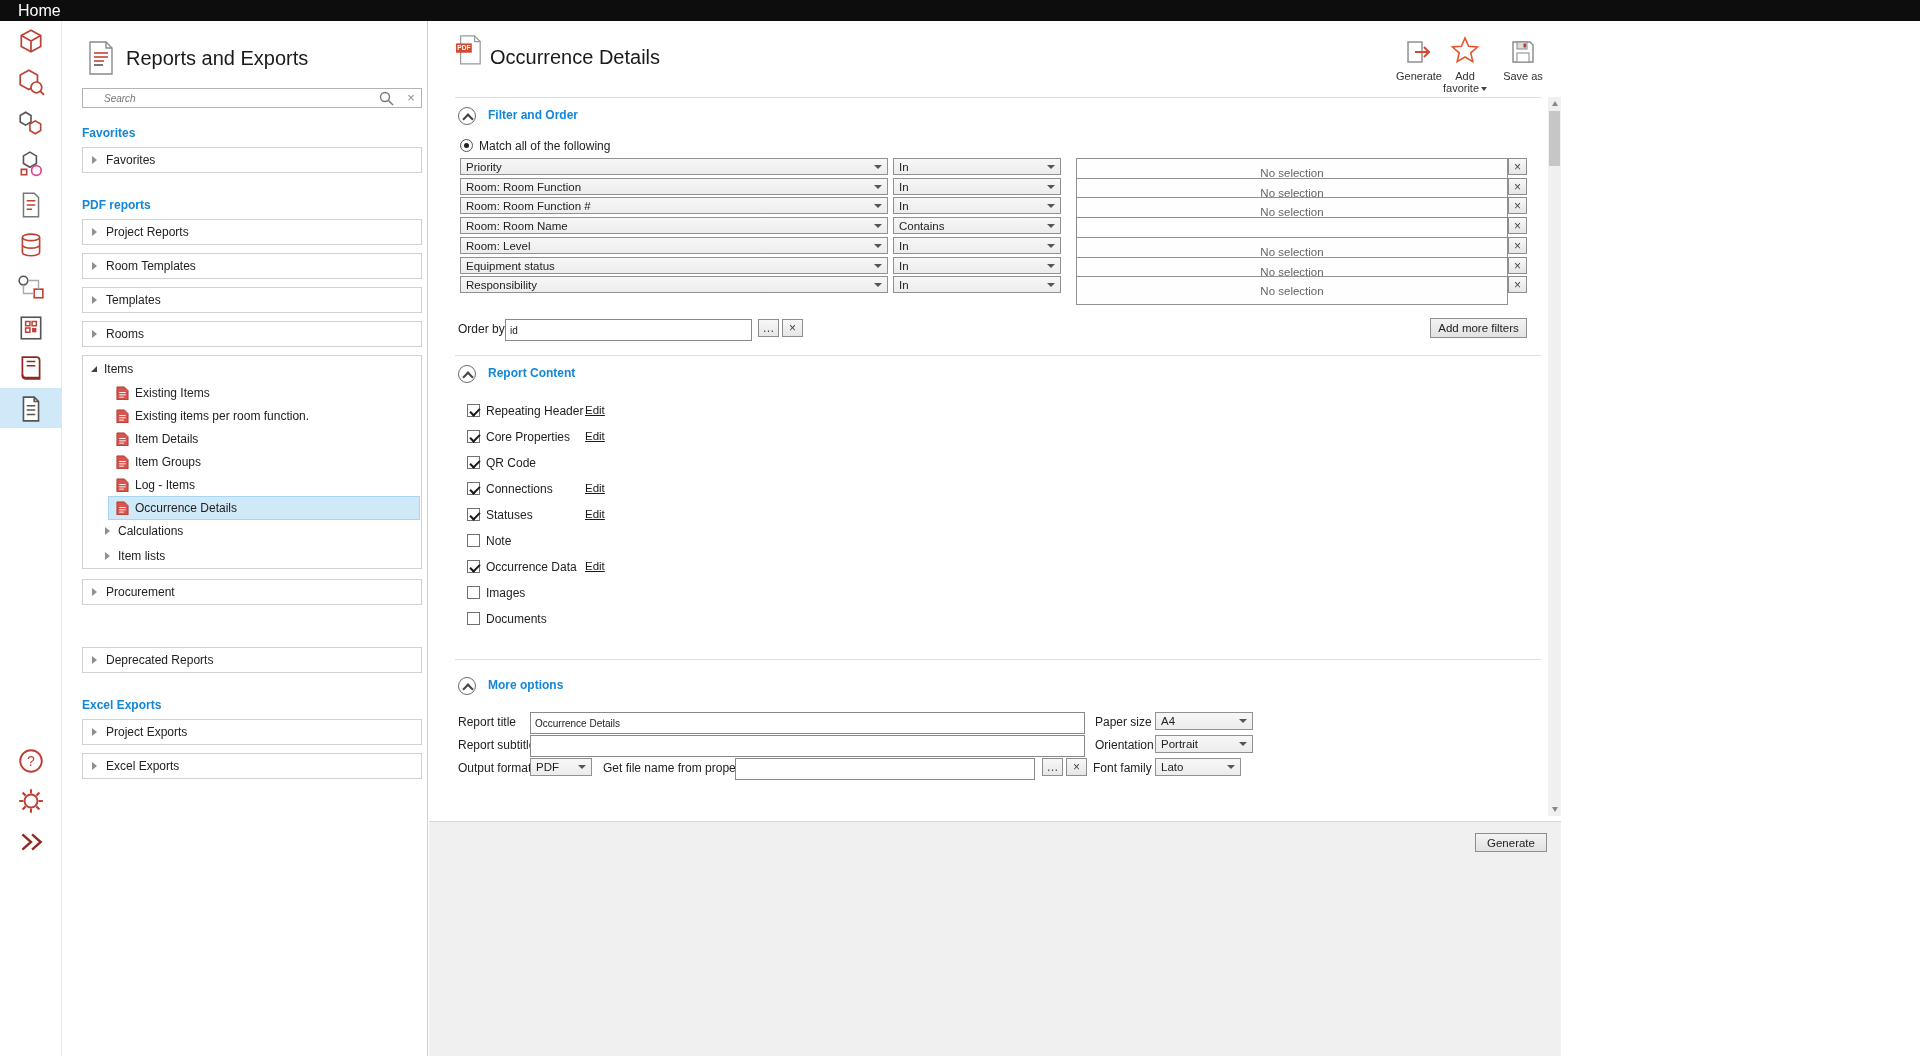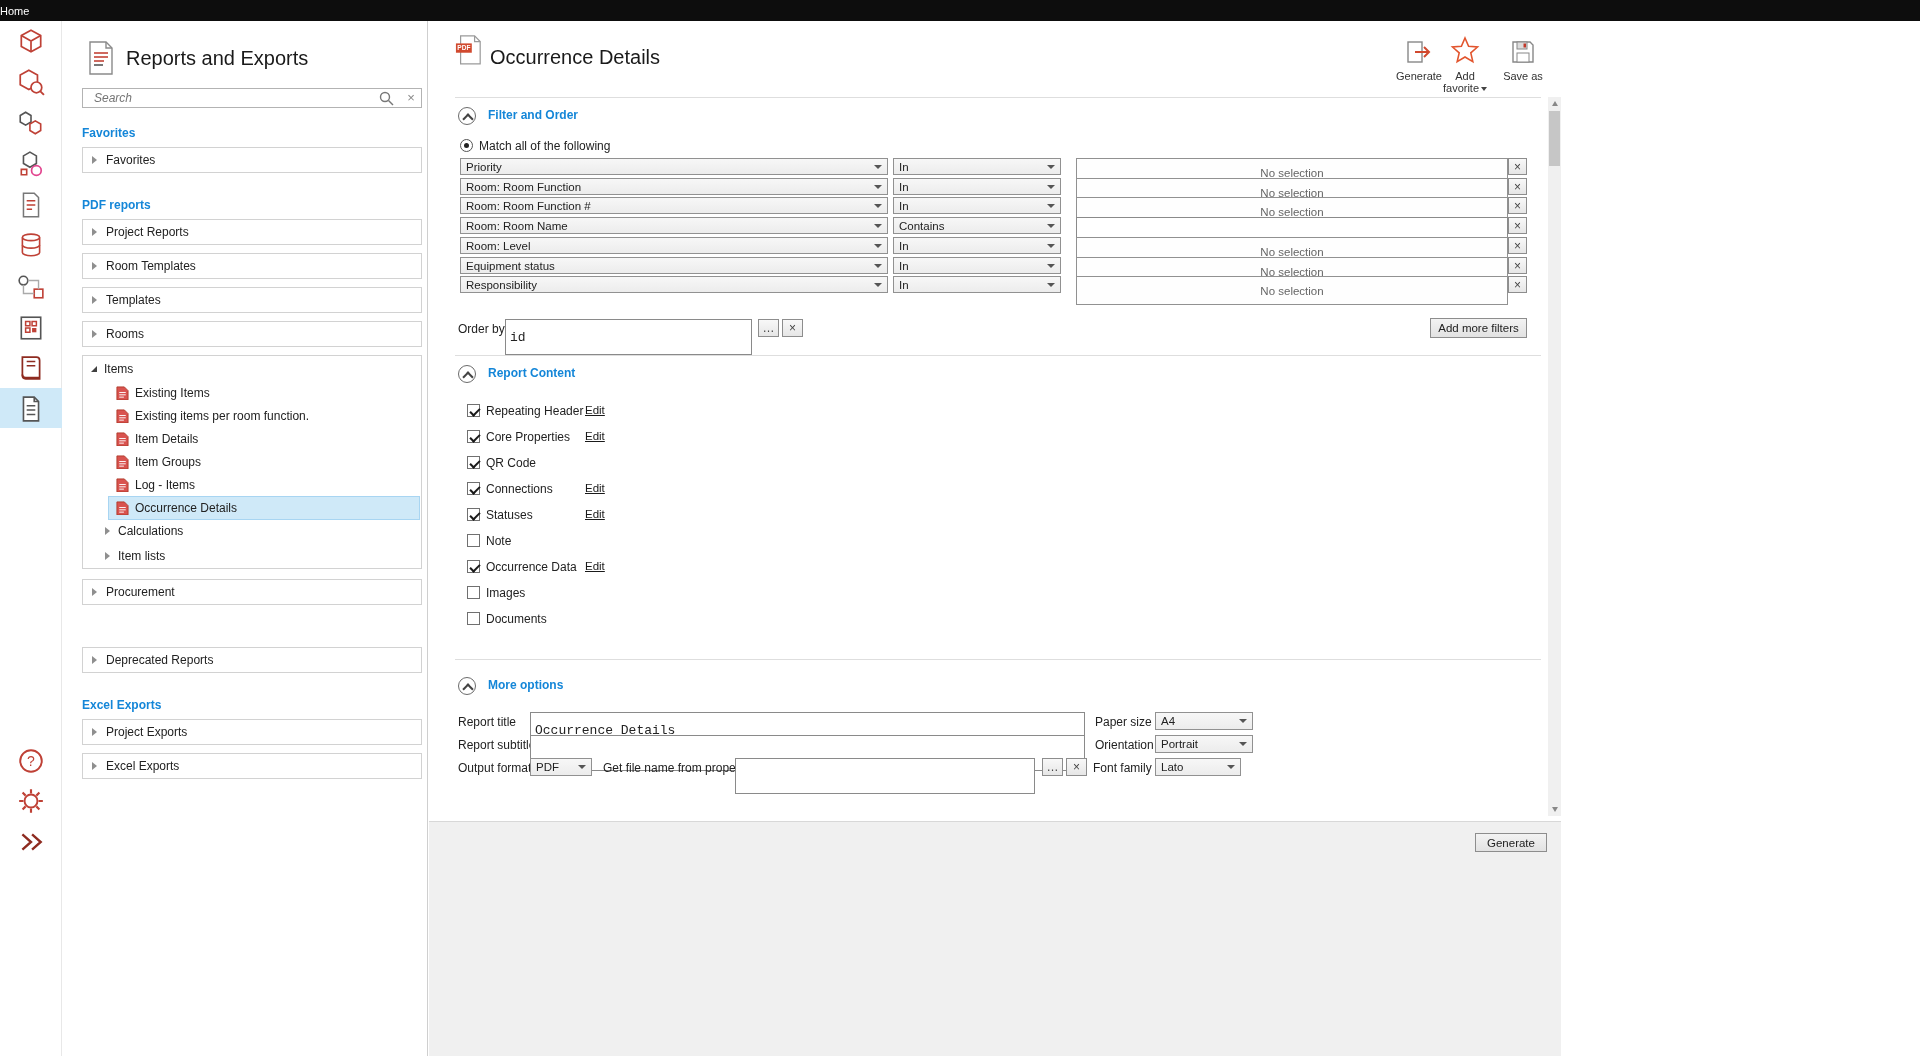--- a/index.html
+++ b/index.html
@@ -1,30 +1,30 @@
 <!DOCTYPE html>
 <html><head>
 <meta charset="utf-8">
 <style>
   *{margin:0;padding:0;box-sizing:border-box}
   html,body{width:1920px;height:1056px;background:#ffffff;font-family:"Liberation Sans",sans-serif;overflow:hidden;position:relative;color:#222}
   
   #topbar{position:absolute;left:0;top:0;width:1920px;height:21px;background:#0d0d0d;display:flex;align-items:center;z-index:50}
-  #topbar .home{font-size:11px;color:#ffffff}
+  #topbar .home{padding-left:18px;font-size:16px;color:#ffffff}
   
   #rail{position:absolute;left:0;top:21px;width:62px;height:1035px;background:#ffffff;border-right:1px solid #e8e8e8}
   .rail-icon{position:absolute;left:17px;width:28px;height:28px}
   .rail-icon svg{width:100%;height:100%}
   .rail-sel{position:absolute;left:0;width:62px;height:40px;background:#cfe9f8}
   
   #sidebar{position:absolute;left:62px;top:21px;width:366px;height:1035px;background:#ffffff;border-right:1px solid #cfcfcf}
   .side-title{position:absolute;left:64px;top:25px;font-size:20px;line-height:24px;color:#1a1a1a;white-space:nowrap}
   .side-head-icon{position:absolute;left:24px;top:20px;width:30px;height:34px}
   .search-box{position:absolute;left:20px;top:67px;width:340px;height:20px;border:1px solid #b3b3b3;background:#fff}
-  .search-input{position:absolute;left:11px;top:1px;width:280px;height:16px;border:none;outline:none;font-style:italic;font-size:12px;color:#777;font-family:inherit;background:transparent}
+  .search-input{position:absolute;left:21px;top:1px;width:280px;height:16px;border:none;outline:none;font-style:italic;font-size:10px;color:#777;font-family:inherit;background:transparent}
   .search-mag{position:absolute;left:296px;top:2px;width:15px;height:15px}
   .search-x{position:absolute;left:320px;top:0;width:16px;height:18px;font-size:13px;color:#888;text-align:center;line-height:18px}
   .blue-head{position:absolute;left:20px;font-size:12px;font-weight:bold;color:#1486d8;line-height:13px;white-space:nowrap}
   .side-box{position:absolute;left:20px;width:340px;height:26px;border:1px solid #d2d2d2;background:#fff;display:flex;align-items:center}
   .side-box .lbl{margin-left:9px;font-size:12px;color:#222;white-space:nowrap}
   .tri-c{width:0;height:0;border-top:4px solid transparent;border-bottom:4px solid transparent;border-left:5px solid #8f8f8f;margin-left:9px;flex:none}
   .tri-e{width:0;height:0;border-bottom:6px solid #404040;border-left:6px solid transparent;flex:none}
   .items-box{position:absolute;left:20px;top:334px;width:340px;height:214px;border:1px solid #d2d2d2;background:#fff}
   .items-title{position:absolute;left:8px;top:2px;height:22px;display:flex;align-items:center}
   .items-title .lbl{margin-left:7px;font-size:12px;color:#222}
@@ -52,21 +52,21 @@
   .filter-row{position:absolute;left:31px;width:1067px;height:17px}
   .combo{background:linear-gradient(#f7f7f7,#ececec);border:1px solid #919191;display:flex;align-items:center;position:relative;overflow:hidden}
   .combo .txt{font-size:11.5px;color:#222;margin-left:5px;white-space:nowrap}
   .darr{position:absolute;right:5px;top:50%;margin-top:-2px;width:0;height:0;border-left:4px solid transparent;border-right:4px solid transparent;border-top:4px solid #555}
   .f-field{position:absolute;left:0;top:0;width:428px;height:17px}
   .f-op{position:absolute;left:433px;top:0;width:168px;height:17px}
   .f-val{position:absolute;left:616px;top:0;width:432px;height:29px}
   .nosel{background:#fefefe;border:1px solid #919191;font-size:11.5px;color:#666;display:flex;align-items:center;justify-content:center}
   .f-x{position:absolute;left:1048px;top:0;width:19px;height:17px}
   .xbtn{background:linear-gradient(#f8f8f8,#e6e6e6);border:1px solid #8d8d8d;color:#444;font-size:12px;display:flex;align-items:center;justify-content:center;line-height:1}
-  .ibox{position:absolute;border:1px solid #8a8a8a;background:#fff;font-size:13px;padding:17px 4px;font-family:Liberation Mono, monospace;color:#222;outline:none}
+  .ibox{position:absolute;border:1px solid #8a8a8a;background:#fff;font-size:10px;padding:10px 4px;font-family:Liberation Sans, sans-serif;color:#222;outline:none}
   .cbtn{position:absolute;background:linear-gradient(#f3f3f3,#e2e2e2);border:1px solid #8d8d8d;font-size:11.5px;color:#222;display:flex;align-items:center;justify-content:center}
   .cb-row{position:absolute;left:38px;height:16px}
   .checkbox{position:absolute;left:0;top:1px;width:13px;height:13px;border:1px solid #707070;background:#fff}
   .checkbox.checked::after{content:"";position:absolute;left:2px;top:2.5px;width:8px;height:4px;border:solid #1a1a1a;border-width:0 0 2px 2px;transform:rotate(-45deg)}
   .cb-row .lbl{position:absolute;left:19px;top:1px;font-size:12px;color:#222;white-space:nowrap}
   .edit{position:absolute;left:118px;top:1px;font-size:11.5px;color:#1a1a1a;text-decoration:underline;cursor:pointer}
   .opt-combo{position:absolute;height:18px}
   #footer{position:absolute;left:429px;top:821px;width:1132px;height:235px;background:#f0f0f0;border-top:1px solid #d8d8d8}
   #gen-btn{position:absolute;left:1475px;top:833px;width:72px;height:19px;z-index:5}
   

